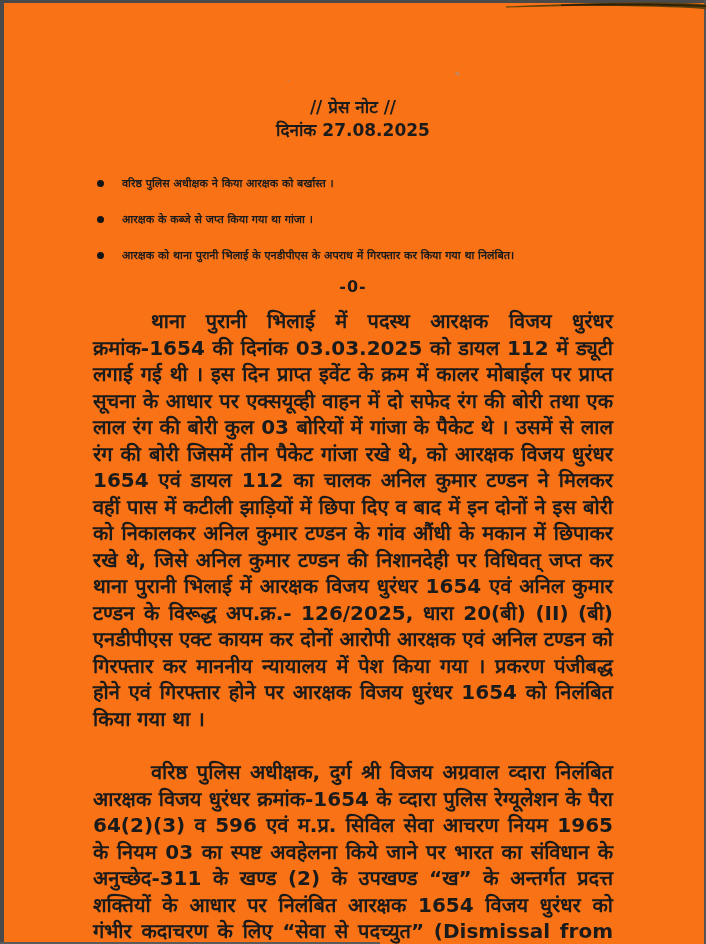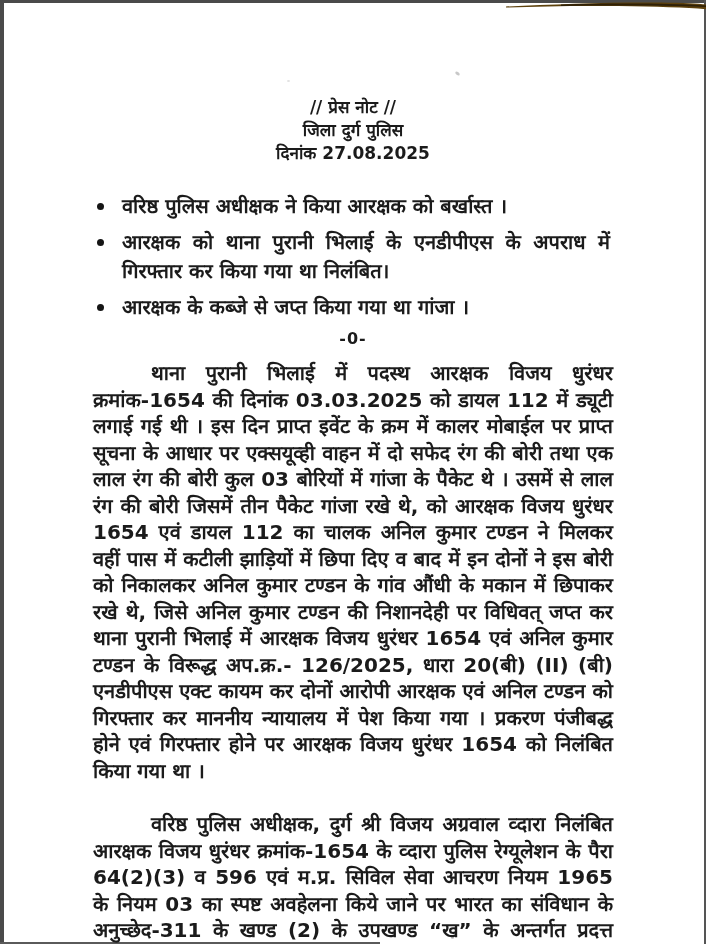--- a/index.html
+++ b/index.html
@@ -4,21 +4,21 @@
 <style>
   html, body { margin: 0; padding: 0; }
   body {
     width: 706px; height: 944px;
     background: #e9e9e9;
     font-family: "DejaVu Sans", "Liberation Sans", sans-serif;
   }
   .page {
     position: relative;
     width: 706px; height: 944px;
-    background: #ffffff;
+    background: #f97316;
     overflow: hidden;
     color: #1b1b1b;
   }
   
   .edge { position: absolute; background: #4a4a4a; }
   .edge-left   { left: 0; top: 0; width: 4px; height: 944px; }
   .edge-top    { left: 0; top: 0; width: 706px; height: 3px; }
   .edge-right  { right: 0; top: 0; width: 2px; height: 944px; background: #555; }
   .edge-bottom { left: 0; bottom: 0; width: 380px; height: 2px; background: #5a5a5a; }
   .streak { position: absolute; top: 0; right: 0; width: 200px; height: 12px; }
@@ -26,21 +26,21 @@
   .speck-1 { left: 455px; top: 72px;  width: 5px; height: 3px; transform: rotate(35deg); }
   .speck-2 { left: 451px; top: 936px; width: 3px; height: 3px; }
   .speck-3 { left: 287px; top: 80px;  width: 3px; height: 2px; opacity: .3; }
 
   .content { position: absolute; left: 93px; top: 96px; width: 520px; }
 
   .header { text-align: center; font-size: 17px; line-height: 23px; font-weight: 600; }
   .header div { white-space: nowrap; }
 
   .bullets { list-style: none; margin: 27px 3px 0 0; padding: 0;
-             font-size: 20px; line-height: 29px; font-weight: 600; }
+             font-size: 11px; line-height: 29px; font-weight: 600; }
   .bullets li { position: relative; padding-left: 29px; margin-bottom: 7px;
                 text-align: justify; }
   .bullets .dot { position: absolute; left: 4px; top: 11px;
                   width: 7px; height: 7px; border-radius: 50%; background: #151515; }
 
   .separator { text-align: center; font-size: 16px; font-weight: 600;
                margin: 4px 0 12px 0; letter-spacing: 1px; }
 
   .para { font-size: 20px; line-height: 26.5px; font-weight: 600;
           text-align: justify; text-indent: 58px; margin: 0 0 27px 0; }
@@ -59,36 +59,35 @@
     <path d="M55,4.6 C 110,3 160,3.4 200,5.4 L200,7 C 160,5.6 110,5.2 55,6 Z" fill="#2e2008"></path>
   </svg>
   <div class="speck speck-1"></div>
   <div class="speck speck-2"></div>
   <div class="speck speck-3"></div>
 
   <div class="content">
 
     <div class="header">
       <div>// प्रेस नोट //</div>
-      <div>जिला दुर्ग पुलिस</div>
       <div>दिनांक 27.08.2025</div>
     </div>
 
     <ul class="bullets">
       <li>
         <span class="dot"></span>
         <span>वरिष्ठ पुलिस अधीक्षक ने किया आरक्षक को बर्खास्त ।</span>
       </li>
       <li>
         <span class="dot"></span>
-        <span>आरक्षक को थाना पुरानी भिलाई के एनडीपीएस के अपराध में गिरफ्तार कर किया गया था निलंबित।</span>
+        <span>आरक्षक के कब्जे से जप्त किया गया था गांजा ।</span>
       </li>
       <li>
         <span class="dot"></span>
-        <span>आरक्षक के कब्जे से जप्त किया गया था गांजा ।</span>
+        <span>आरक्षक को थाना पुरानी भिलाई के एनडीपीएस के अपराध में गिरफ्तार कर किया गया था निलंबित।</span>
       </li>
     </ul>
 
     <div class="separator">-0-</div>
 
     <p class="para">थाना पुरानी भिलाई में पदस्थ आरक्षक विजय धुरंधर क्रमांक-1654 की दिनांक 03.03.2025 को डायल 112 में ड्यूटी लगाई गई थी । इस दिन प्राप्त इवेंट के क्रम में कालर मोबाईल पर प्राप्त सूचना के आधार पर एक्सयूव्ही वाहन में दो सफेद रंग की बोरी तथा एक लाल रंग की बोरी कुल 03 बोरियों में गांजा के पैकेट थे । उसमें से लाल रंग की बोरी जिसमें तीन पैकेट गांजा रखे थे, को आरक्षक विजय धुरंधर 1654 एवं डायल 112 का चालक अनिल कुमार टण्डन ने मिलकर वहीं पास में कटीली झाड़ियों में छिपा दिए व बाद में इन दोनों ने इस बोरी को निकालकर अनिल कुमार टण्डन के गांव औंधी के मकान में छिपाकर रखे थे, जिसे अनिल कुमार टण्डन की निशानदेही पर विधिवत् जप्त कर थाना पुरानी भिलाई में आरक्षक विजय धुरंधर 1654 एवं अनिल कुमार टण्डन के विरूद्ध अप.क्र.- 126/2025, धारा 20(बी) (II) (बी) एनडीपीएस एक्ट कायम कर दोनों आरोपी आरक्षक एवं अनिल टण्डन को गिरफ्तार कर माननीय न्यायालय में पेश किया गया । प्रकरण पंजीबद्ध होने एवं गिरफ्तार होने पर आरक्षक विजय धुरंधर 1654 को निलंबित किया गया था ।</p>
     <p class="para">वरिष्ठ पुलिस अधीक्षक, दुर्ग श्री विजय अग्रवाल व्दारा निलंबित आरक्षक विजय धुरंधर क्रमांक-1654 के व्दारा पुलिस रेग्यूलेशन के पैरा 64(2)(3) व 596 एवं म.प्र. सिविल सेवा आचरण नियम 1965 के नियम 03 का स्पष्ट अवहेलना किये जाने पर भारत का संविधान के अनुच्छेद-311 के खण्ड (2) के उपखण्ड “ख” के अन्तर्गत प्रदत्त शक्तियों के आधार पर निलंबित आरक्षक 1654 विजय धुरंधर को गंभीर कदाचरण के लिए “सेवा से पदच्युत” (Dismissal from service) किये जाने का आदेश पारित किया गया है ।</p>
 
   </div>
 </div>

